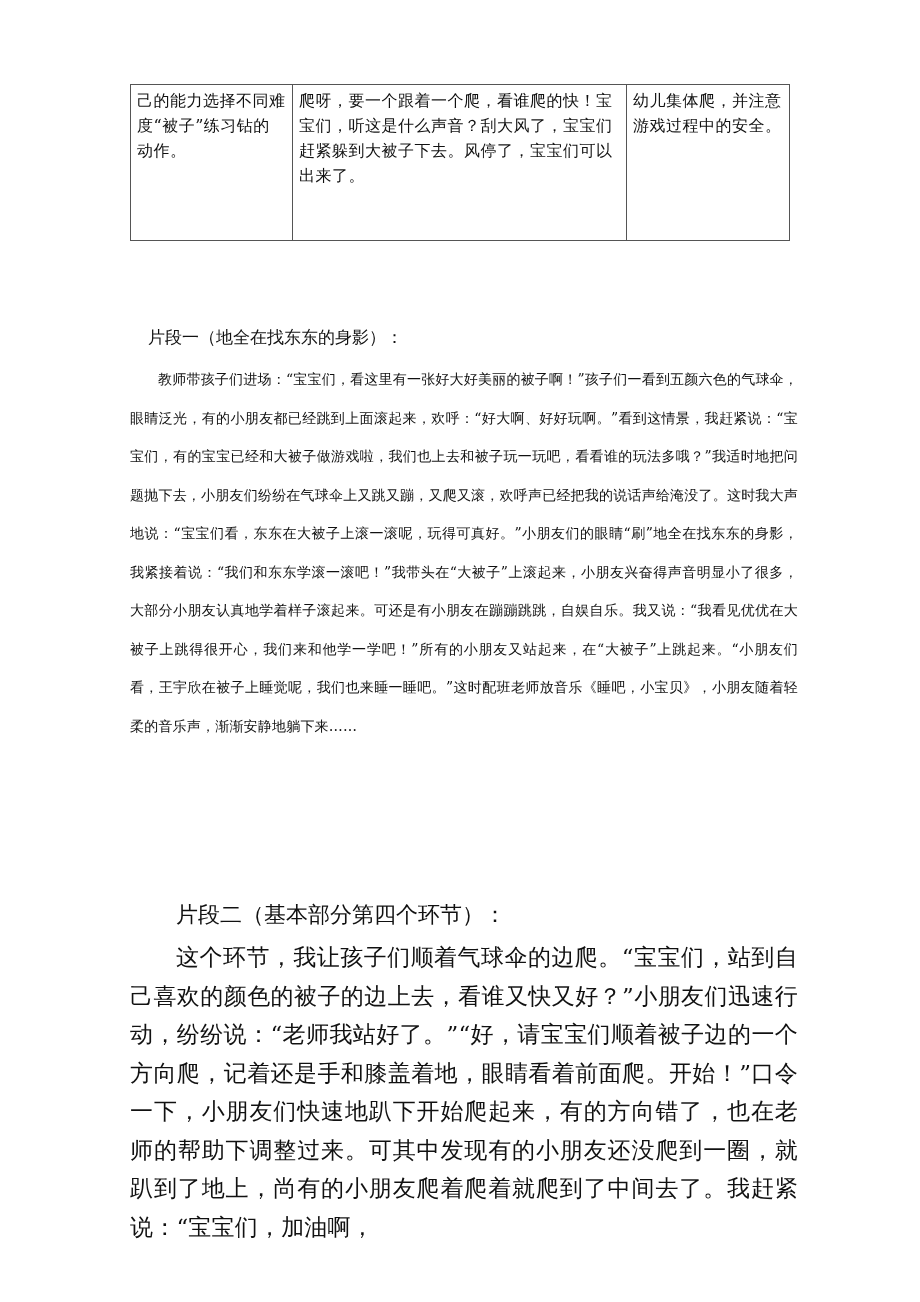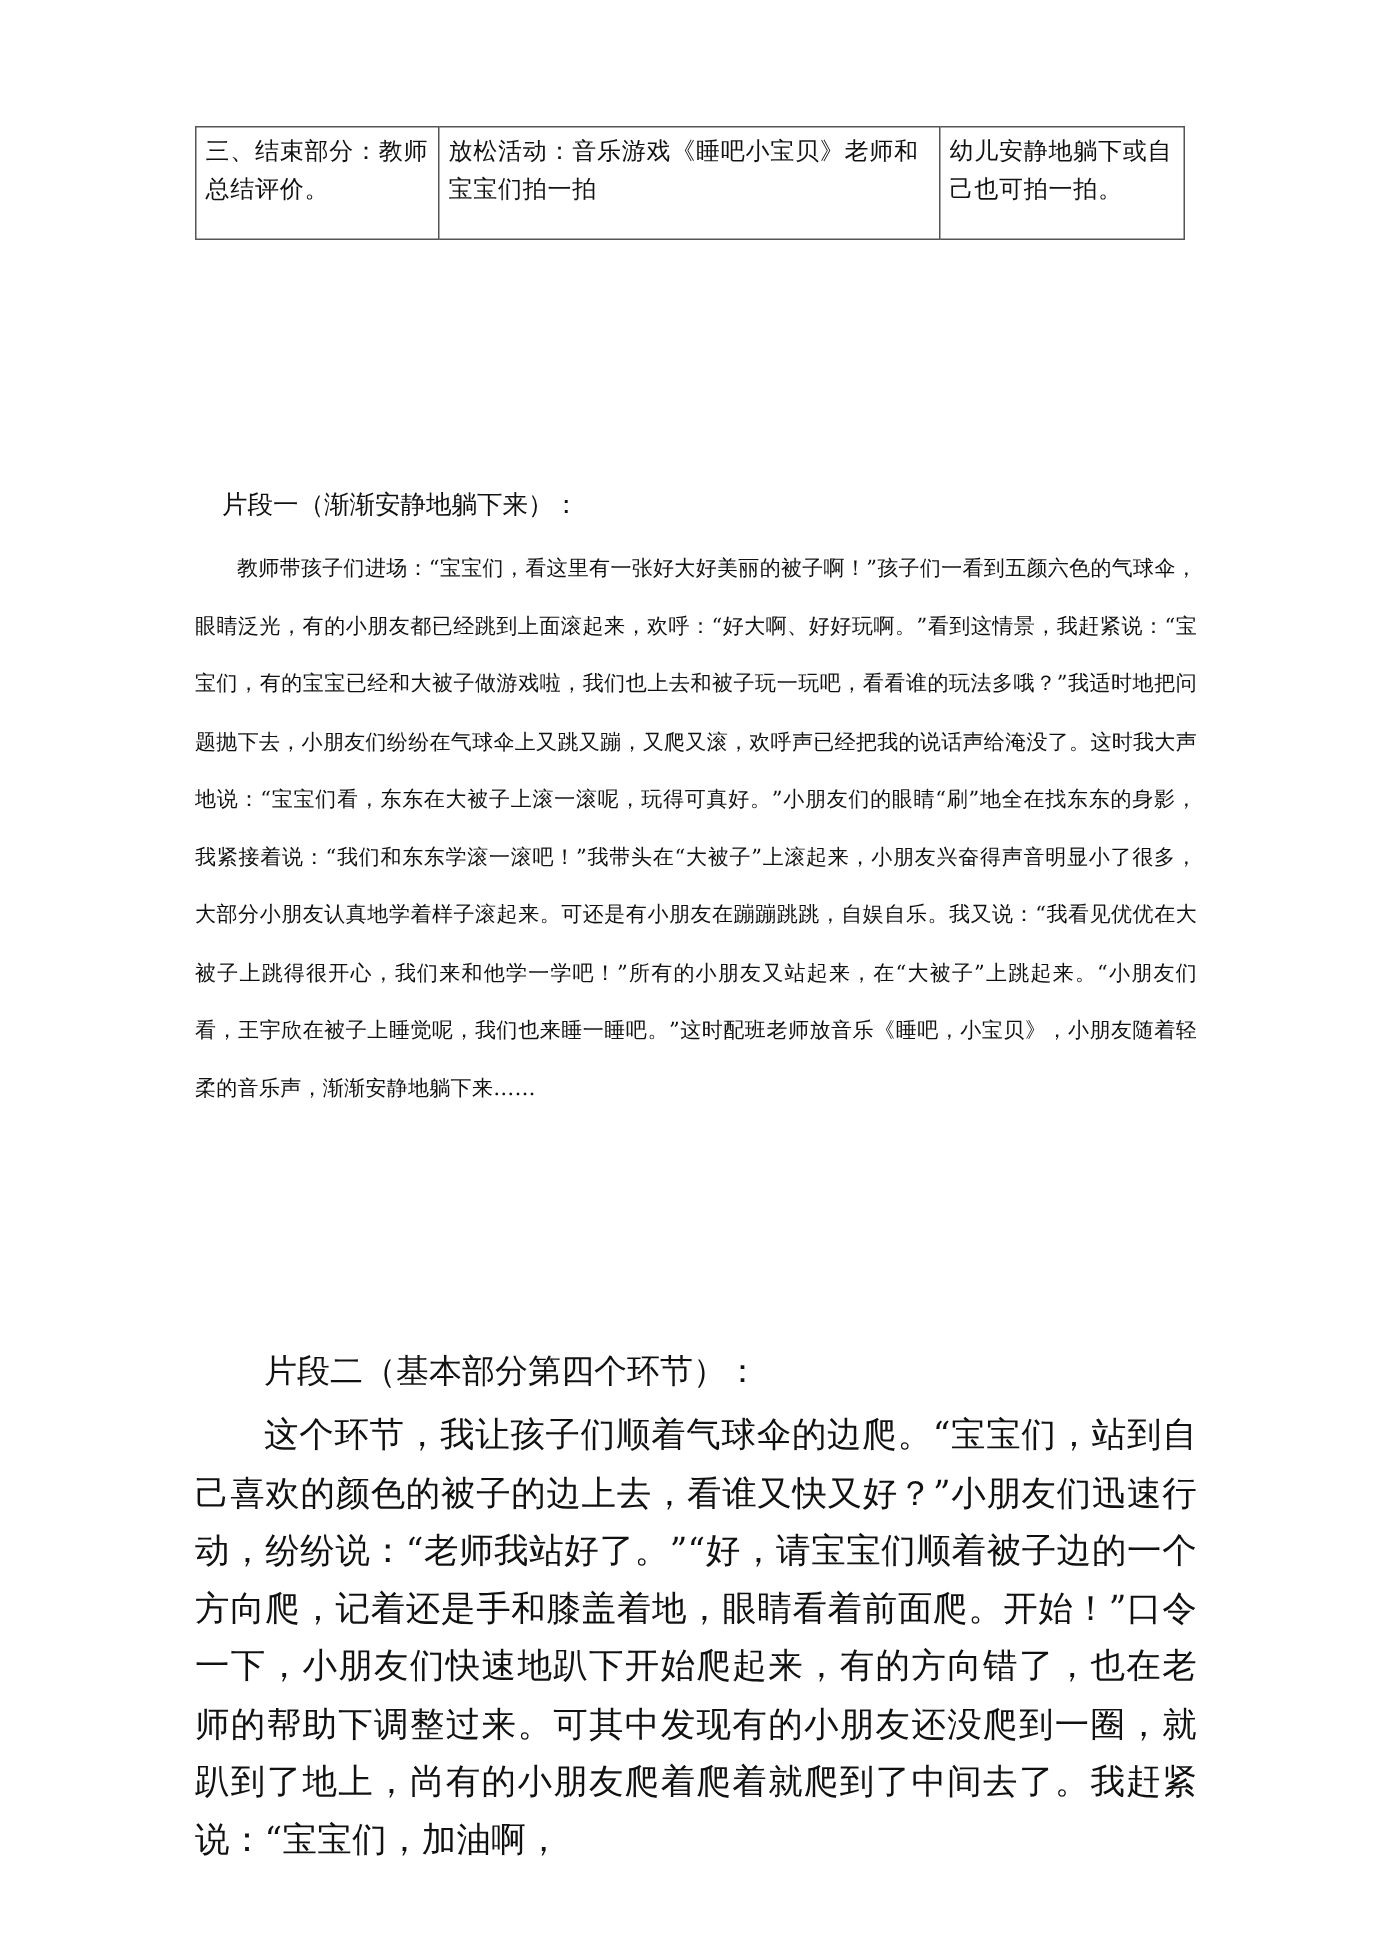--- a/index.html
+++ b/index.html
@@ -21,29 +21,29 @@
   .watermark { position:absolute; left:350px; top:588px; font-family:"DejaVu Sans", sans-serif;
                font-size:46px; color:#0c4a6e; letter-spacing:1px; z-index:-1; }
 </style>
 </head>
 <body>
 
 <div class="watermark">www.zixin.com.cn</div>
 
 <table class="tbl">
   <tbody>
-  <tr class="r2">
-    <td class="c1">三、结束部分：教师总结评价。</td>
-    <td class="c2">放松活动：音乐游戏《睡吧小宝贝》老师和宝宝们拍一拍</td>
-    <td class="c3">幼儿安静地躺下或自己也可拍一拍。</td>
+      <tr class="r1">
+    <td class="c1">己的能力选择不同难度“被子”练习钻的动作。</td>
+    <td class="c2">爬呀，要一个跟着一个爬，看谁爬的快！宝宝们，听这是什么声音？刮大风了，宝宝们赶紧躲到大被子下去。风停了，宝宝们可以出来了。</td>
+    <td class="c3">幼儿集体爬，并注意游戏过程中的安全。</td>
   </tr>
 </tbody>
   </table>
 
-<div class="heading1">片段一（渐渐安静地躺下来）：</div>
+<div class="heading1">片段一（地全在找东东的身影）：</div>
 <div class="p1">
   <p class="para">教师带孩子们进场：“宝宝们，看这里有一张好大好美丽的被子啊！”孩子们一看到五颜六色的气球伞，眼睛泛光，有的小朋友都已经跳到上面滚起来，欢呼：“好大啊、好好玩啊。”看到这情景，我赶紧说：“宝宝们，有的宝宝已经和大被子做游戏啦，我们也上去和被子玩一玩吧，看看谁的玩法多哦？”我适时地把问题抛下去，小朋友们纷纷在气球伞上又跳又蹦，又爬又滚，欢呼声已经把我的说话声给淹没了。这时我大声地说：“宝宝们看，东东在大被子上滚一滚呢，玩得可真好。”小朋友们的眼睛“刷”地全在找东东的身影，我紧接着说：“我们和东东学滚一滚吧！”我带头在“大被子”上滚起来，小朋友兴奋得声音明显小了很多，大部分小朋友认真地学着样子滚起来。可还是有小朋友在蹦蹦跳跳，自娱自乐。我又说：“我看见优优在大被子上跳得很开心，我们来和他学一学吧！”所有的小朋友又站起来，在“大被子”上跳起来。“小朋友们看，王宇欣在被子上睡觉呢，我们也来睡一睡吧。”这时配班老师放音乐《睡吧，小宝贝》，小朋友随着轻柔的音乐声，渐渐安静地躺下来……</p>
 </div>
 
 <div class="heading2">片段二（基本部分第四个环节）：</div>
 <div class="p2">
   <p class="para">这个环节，我让孩子们顺着气球伞的边爬。“宝宝们，站到自己喜欢的颜色的被子的边上去，看谁又快又好？”小朋友们迅速行动，纷纷说：“老师我站好了。”“好，请宝宝们顺着被子边的一个方向爬，记着还是手和膝盖着地，眼睛看着前面爬。开始！”口令一下，小朋友们快速地趴下开始爬起来，有的方向错了，也在老师的帮助下调整过来。可其中发现有的小朋友还没爬到一圈，就趴到了地上，尚有的小朋友爬着爬着就爬到了中间去了。我赶紧说：“宝宝们，加油啊，</p>
 </div>
 
 </body></html>

